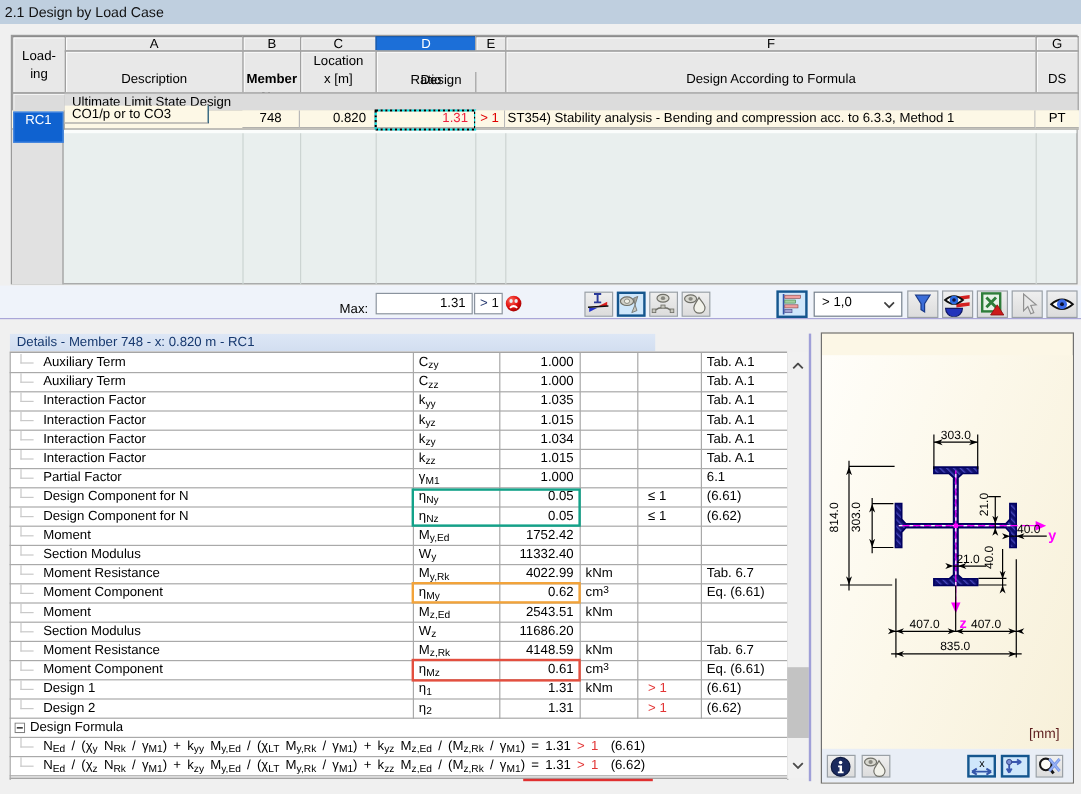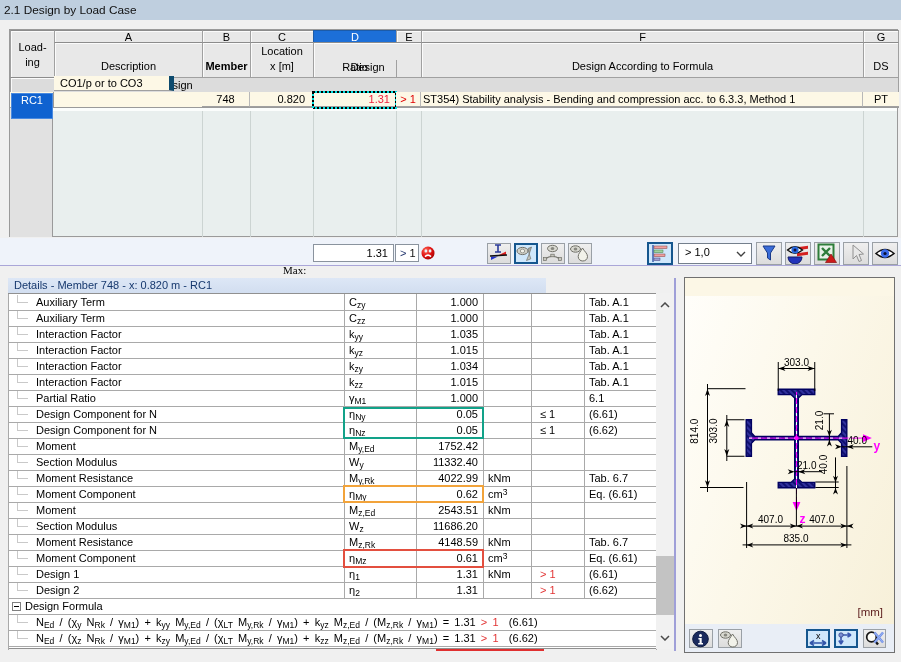--- a/index.html
+++ b/index.html
@@ -95,35 +95,35 @@
       </div>
 
     <div class="hc" style="left:0;top:47px;width:45px;height:16px;background:#dcdcdc;"></div>
     <div class="abs" style="left:44px;top:47px;width:845px;height:16px;background:#dcdcdc;border:1px solid #a0a0a0;border-left:none;">
       <span style="position:absolute;left:6px;top:1px;">Ultimate Limit State Design</span>
       </div>
 
     <div class="abs" style="left:0;top:62px;width:889px;height:16px;background:#fdf8e6;border-bottom:1px solid #9a9a9a;"></div>
     <div class="abs" style="left:1px;top:63px;width:42px;height:26px;background:#0f62d0;border:1px solid #4a8ae0;color:#fff;text-align:center;line-height:13px;">RC1</div>
     <div class="abs" style="left:43px;top:62px;width:1px;height:16px;background:#9a9a9a;"></div>
-    <div class="dc" style="left:44px;top:46px;width:120px;height:15px;border-right:5px solid #0c4a6e;padding:1px 0 0 6px;">CO1/p or to CO3</div>
+    <div class="dc" style="left:44px;top:58px;width:120px;height:15px;border-right:1px solid #0c4a6e;padding:1px 0 0 6px;">CO1/p or to CO3</div>
     <div class="dc" style="left:192px;top:62px;width:48px;height:15px;border-right:1px solid #b8b8b8;padding-top:1px;text-align:center;">748</div>
     <div class="dc" style="left:240px;top:62px;width:63px;height:15px;border-right:1px solid #b8b8b8;padding:1px 7px 0 0;text-align:right;">0.820</div>
     <div class="dc" style="left:303px;top:62px;width:83px;height:15px;border-right:1px solid #b8b8b8;padding:1px 5px 0 0;text-align:right;color:#ee1f3c;">1.31</div>
     <svg class="abs" style="left:302px;top:61px;" width="85" height="18" viewBox="0 0 85 18">
       <rect x="1" y="1" width="83" height="16" fill="none" stroke="#000000" stroke-width="2" stroke-dasharray="2,2"></rect>
       <rect x="1" y="1" width="83" height="16" fill="none" stroke="#00dede" stroke-width="2" stroke-dasharray="2,2" stroke-dashoffset="2"></rect>
     </svg>
     <div class="dc" style="left:386px;top:62px;width:25px;height:15px;border-right:1px solid #b8b8b8;padding-top:1px;text-align:center;color:#e00000;">&gt; 1</div>
     <div class="dc" style="left:411px;top:62px;width:442px;height:15px;border-right:1px solid #b8b8b8;padding:1px 0 0 2px;">ST354) Stability analysis - Bending and compression acc. to 6.3.3, Method 1</div>
     <div class="dc" style="left:853px;top:62px;width:36px;height:15px;padding-top:1px;text-align:center;">PT</div>
   </div>
 
   <div id="toolbar" class="abs">
-    <span style="position:absolute;left:283px;top:26px;font-family:Liberation Serif, serif;">Max:</span>
+    <span style="position:absolute;left:283px;top:14px;">Max:</span>
     <div style="position:absolute;left:313px;top:6px;width:81px;height:18px;background:#fff;border:1px solid #8a939e;">
       <span style="position:absolute;right:5px;top:2px;">1.31</span>
       </div>
     <div style="position:absolute;left:395px;top:6px;width:24px;height:18px;background:#fff;border:1px solid #8a939e;">
       <span style="position:absolute;left:4px;top:2px;color:#23366e;">&gt; <span style="color:#101010;">1</span></span>
       </div>
     <svg style="position:absolute;left:421px;top:8px;" width="14" height="14" viewBox="0 0 14 14">
       <defs>
           <radialGradient id="fg" cx="0.35" cy="0.3" r="0.8">
         <stop offset="0" stop-color="#ff6a5a"></stop>
@@ -249,21 +249,21 @@
       </div>
     <div class="drow" style="top:81px;">
         <i class="br"></i>
         <span class="dcell" style="left:28px;">Interaction Factor</span>
         <span class="dcell" style="left:341px;">k<sub>zz</sub></span>
         <span class="dcell val">1.015</span>
         <span class="dcell ref">Tab. A.1</span>
       </div>
     <div class="drow" style="top:97px;">
         <i class="br"></i>
-        <span class="dcell" style="left:28px;">Partial Ratio</span>
+        <span class="dcell" style="left:28px;">Partial Factor</span>
         <span class="dcell" style="left:341px;">γ<sub>M1</sub></span>
         <span class="dcell val">1.000</span>
         <span class="dcell ref">6.1</span>
       </div>
     <div class="drow" style="top:113px;">
         <i class="br"></i>
         <span class="dcell" style="left:28px;">Design Component for N</span>
         <span class="dcell" style="left:341px;">η<sub>Ny</sub></span>
         <span class="dcell val">0.05</span>
         <span class="dcell lim">≤ 1</span>

